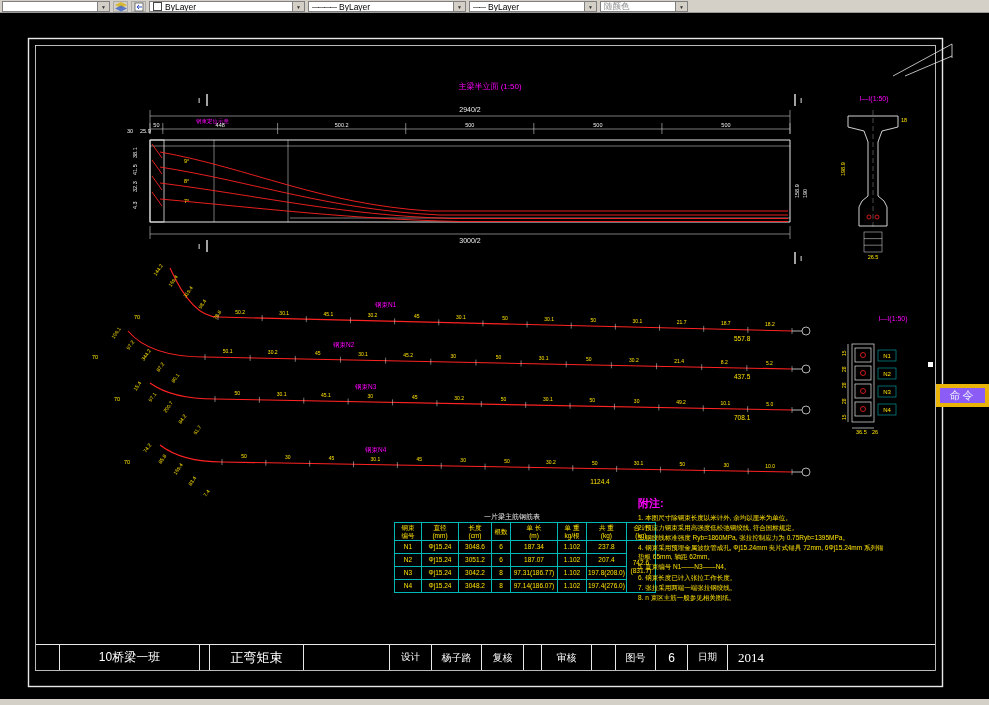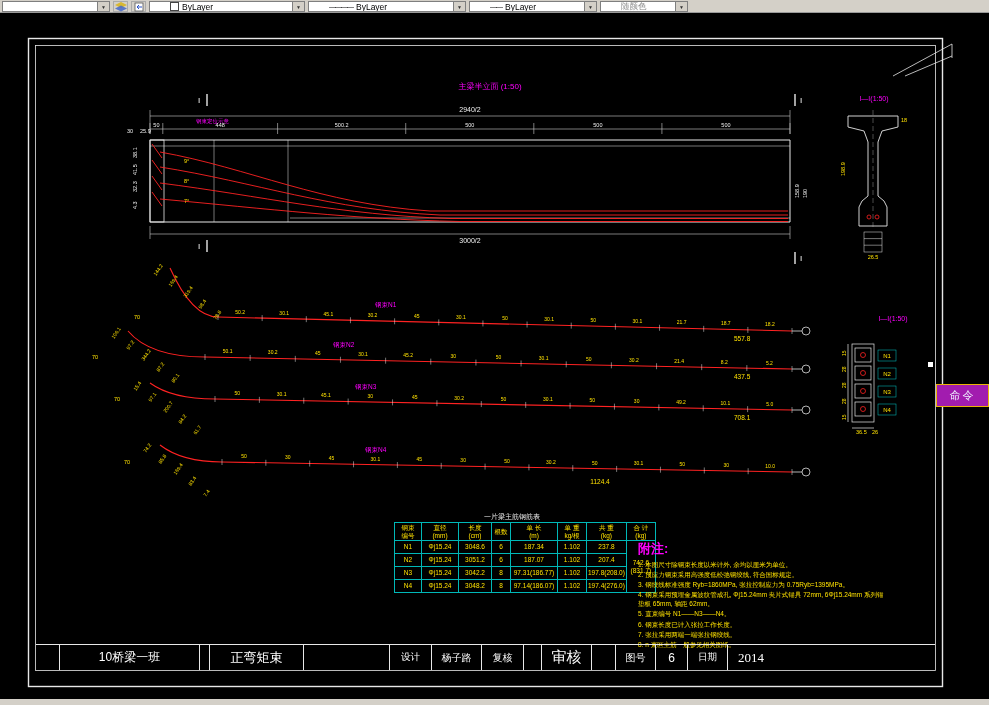--- a/index.html
+++ b/index.html
@@ -4,50 +4,50 @@
 <style>
   html,body{margin:0;padding:0;background:#000;}
   #app{position:relative;width:989px;height:705px;overflow:hidden;background:#000;font-family:"Liberation Sans",sans-serif;}
   svg{font-family:"Liberation Sans",sans-serif;}
 
   
   #toolbar{position:absolute;top:0;left:0;width:989px;height:13px;background:#d4d0c8;
     border-bottom:1px solid #9a9a9a;display:flex;align-items:center;gap:3px;
     padding:1px 0 0 2px;box-sizing:border-box;z-index:6;}
   .combo{height:11px;background:#fff;border:1px solid #7f7f7f;display:flex;align-items:center;
-    font-size:8.5px;color:#000;position:relative;box-sizing:border-box;padding-left:20px;overflow:hidden;}
+    font-size:8.5px;color:#000;position:relative;box-sizing:border-box;padding-left:3px;overflow:hidden;}
   .combo .ctext{white-space:nowrap;}
   .combo .arrow{position:absolute;right:0;top:0;bottom:0;width:11px;background:#d4d0c8;
     border-left:1px solid #7f7f7f;font-size:5px;display:flex;align-items:center;justify-content:center;color:#333;}
   .combo .swatch{width:7px;height:7px;background:#fff;border:1px solid #444;margin-right:3px;flex:none;}
   .combo .lglyph{color:#000;font-size:7px;margin-right:3px;letter-spacing:-1px;flex:none;}
   .combo .disabled{color:#8a8a8a;}
   .tbtn{width:15px;height:11px;background:#d4d0c8;border:1px solid #aaa;display:flex;
     align-items:center;justify-content:center;box-sizing:border-box;}
 
   
   #table-title{position:absolute;left:394px;top:512px;width:236px;text-align:center;
     color:#f0f0f0;font-size:7px;z-index:3;}
   #steel-table{position:absolute;left:394px;top:522px;border-collapse:collapse;z-index:3;background:transparent;}
   #steel-table th,#steel-table td{border:1px solid #00b8b8;color:#ffe100;font-size:6.5px;
     text-align:center;padding:0 1px;height:12px;white-space:pre-line;font-weight:normal;line-height:1.15;}
   #steel-table th{height:17px;}
 
   #notes{position:absolute;left:638px;top:496px;width:250px;z-index:3;}
-  #notes .ntitle{color:#ff00ff;font-size:13px;margin-bottom:2px;font-weight:bold;margin-top:44px;}
+  #notes .ntitle{color:#ff00ff;font-size:11px;margin-bottom:2px;font-weight:bold;}
   .note-item{color:#ffe100;font-size:6.5px;line-height:1.4;margin-bottom:1px;}
 
   #titleblock{position:absolute;left:36px;top:644px;width:899px;height:26px;display:flex;
     border-top:1px solid #e8e8e8;box-sizing:border-box;z-index:3;color:#fff;}
   .tb-cell{border-right:1px solid #e8e8e8;display:flex;align-items:center;justify-content:center;
     box-sizing:border-box;height:100%;white-space:nowrap;overflow:hidden;}
   .tb-cell.last{border-right:none;font-family:Liberation Serif, serif;}
 
-  #command-tab{position:absolute;left:936px;top:384px;width:53px;height:23px;background:#a21caf;
-    border:1px solid #eab308;color:#eef2ff;font-size:11px;display:flex;align-items:center;
+  #command-tab{position:absolute;left:936px;top:384px;width:53px;height:23px;background:#8b5cf6;
+    border:4px solid #eab308;color:#eef2ff;font-size:11px;display:flex;align-items:center;
     justify-content:center;letter-spacing:2px;z-index:7;box-sizing:border-box;}
   #grip-dot{position:absolute;left:928px;top:362px;width:5px;height:5px;background:#fff;z-index:4;}
   #statusbar{position:absolute;left:0;top:699px;width:989px;height:6px;background:#d4d0c8;z-index:6;}
 </style>
 </head>
 <body>
 
 <div id="app">
 
   <div id="toolbar">
@@ -454,21 +454,21 @@
   <div id="titleblock">
     <div class="tb-cell" style="width:24px"></div>
     <div class="tb-cell" style="width:140px;font-size:12px">10桥梁一班</div>
     <div class="tb-cell" style="width:10px"></div>
     <div class="tb-cell" style="width:94px;font-size:13px">正弯矩束</div>
     <div class="tb-cell" style="width:86px"></div>
     <div class="tb-cell" style="width:42px;font-size:9.5px">设计</div>
     <div class="tb-cell" style="width:50px;font-size:10px">杨子路</div>
     <div class="tb-cell" style="width:42px;font-size:10px">复核</div>
     <div class="tb-cell" style="width:18px"></div>
-    <div class="tb-cell" style="width:50px;font-size:15px">审核</div>
+    <div class="tb-cell" style="width:50px;font-size:10px">审核</div>
     <div class="tb-cell" style="width:24px"></div>
     <div class="tb-cell" style="width:40px;font-size:10px">图号</div>
     <div class="tb-cell" style="width:32px;font-size:12px">6</div>
     <div class="tb-cell" style="width:40px;font-size:9.5px">日期</div>
     <div class="tb-cell last" style="width:46px;font-size:13px">2014</div>
   </div>
 
   <div id="command-tab">命令</div>
   <div id="grip-dot"></div>
   <div id="statusbar"></div>

